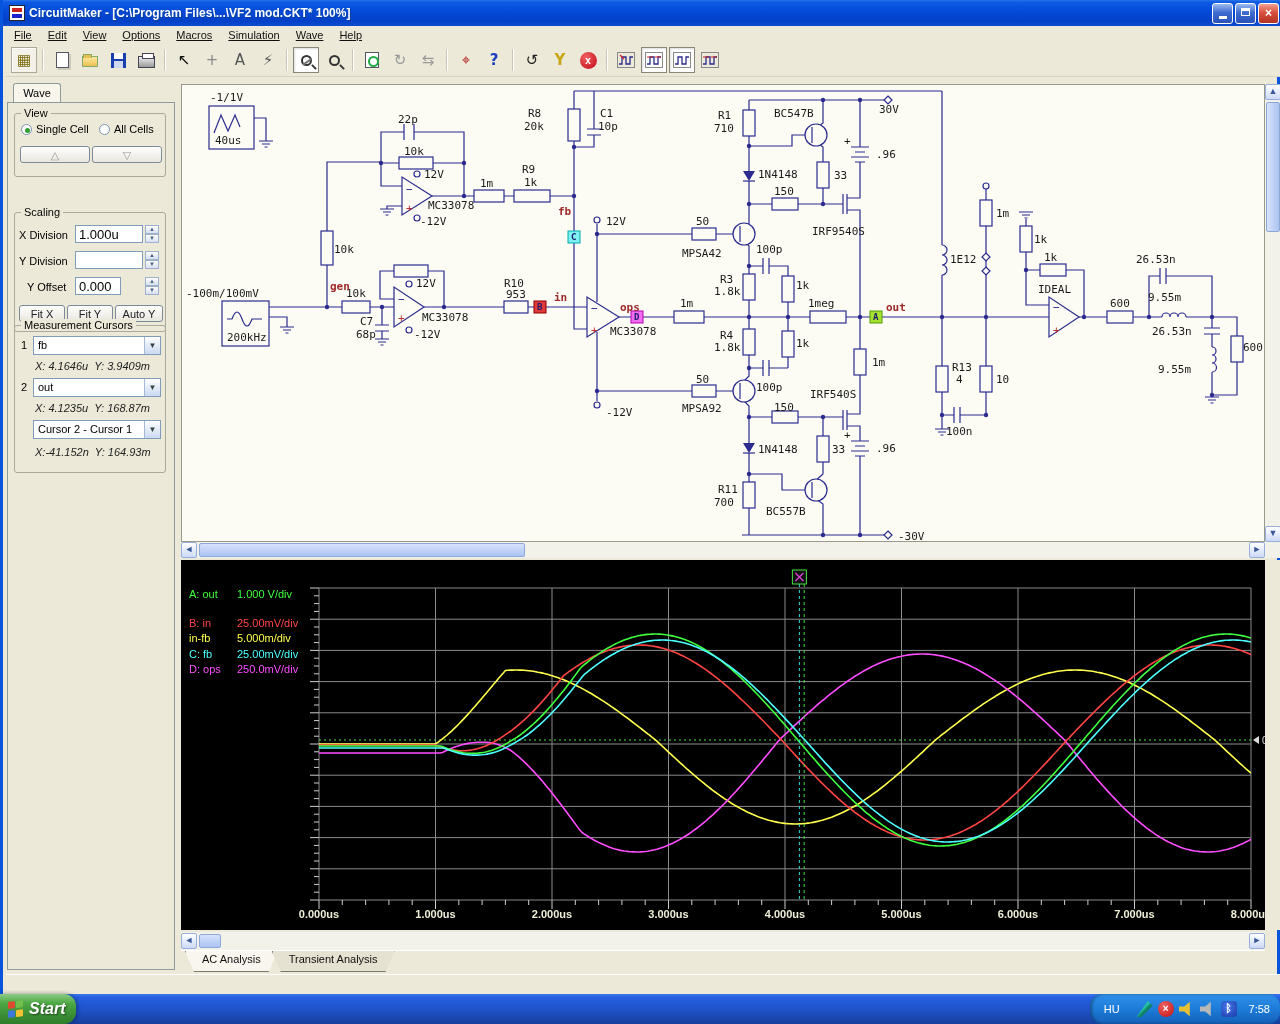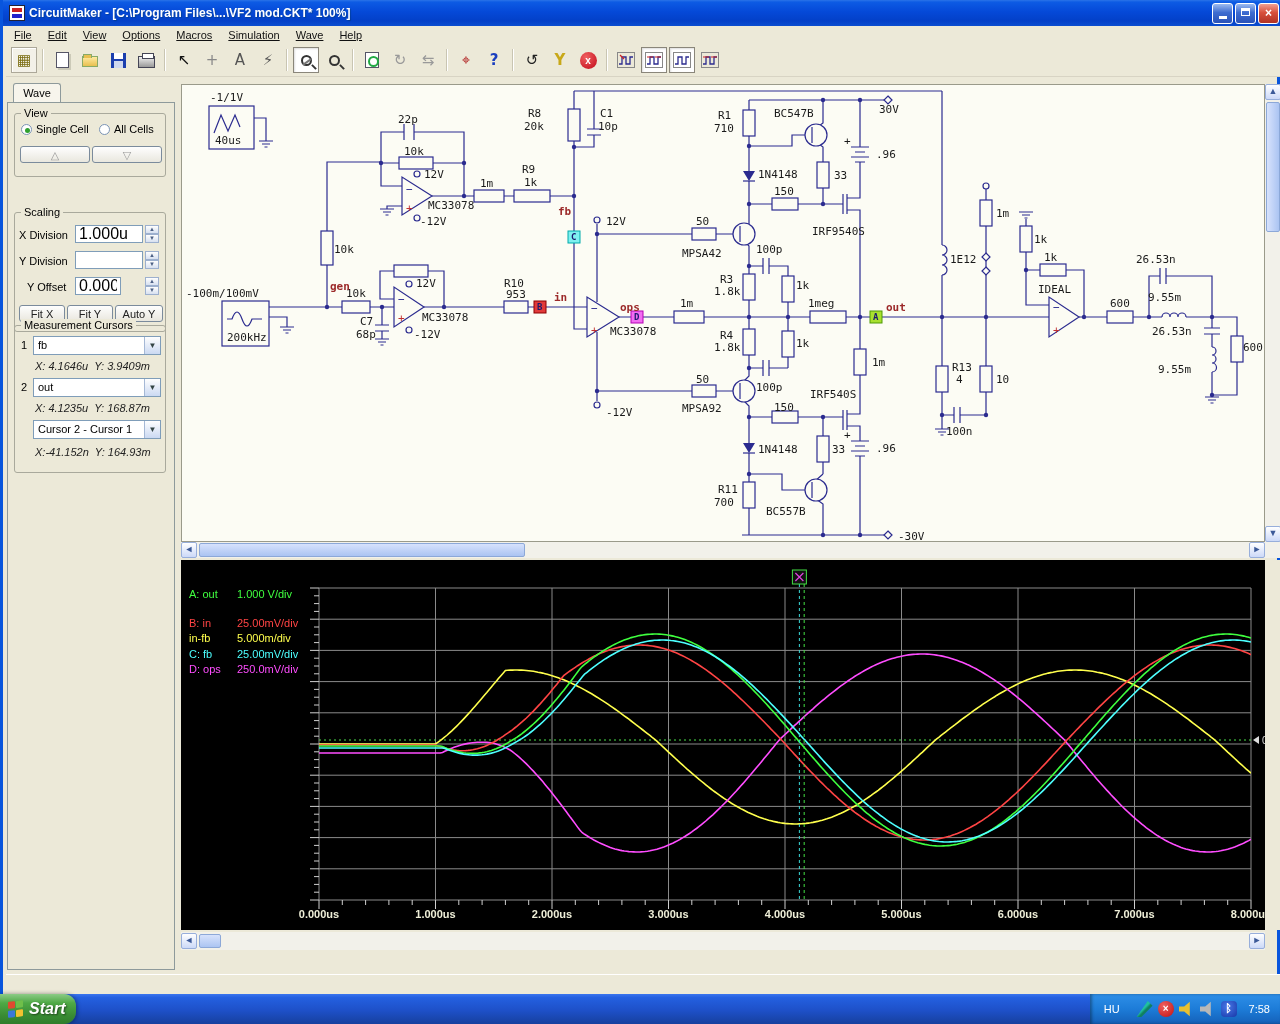--- a/index.html
+++ b/index.html
@@ -56,21 +56,21 @@
     border:1px solid #8E9A9B;border-bottom:none;border-radius:3px 3px 0 0;
     font-size:11px;text-align:center;line-height:19px;}
   #side-body{position:absolute;left:1px;top:22px;width:168px;height:868px;border:1px solid #8E9A9B;background:#ECE9D8;}
   .fs{position:absolute;border:1px solid #A9A99C;border-radius:3px;}
   .fs>.leg{position:absolute;top:-7px;left:6px;background:#ECE9D8;padding:0 3px;font-size:11px;}
   .radio{display:inline-block;width:11px;height:11px;border-radius:50%;border:1px solid #7B94B5;background:#fff;vertical-align:-2px;margin-right:4px;position:relative;}
   .radio.on:after{content:"";position:absolute;left:3px;top:3px;width:5px;height:5px;border-radius:50%;background:#2FA02F;}
   .sm{font-size:11px;}
   .xpbtn{position:absolute;border:1px solid #7B8B9C;border-radius:3px;background:linear-gradient(#FEFEFE,#E9E7DE);
     font-size:11px;text-align:center;color:#222;}
-  .tin{position:absolute;border:1px solid #7F9DB9;background:#fff;font-size:16px;font-family:"Liberation Sans",sans-serif;padding:1px 3px;}
+  .tin{position:absolute;border:1px solid #7F9DB9;background:#fff;font-size:13px;font-family:"Liberation Sans",sans-serif;padding:1px 3px;}
   .spin{position:absolute;width:14px;display:flex;flex-direction:column;}
   .spin b{flex:1;border:1px solid #9DB0CE;background:linear-gradient(#FEFEFE,#D7E0F0);
     font-size:6px;line-height:7px;color:#4D6185;text-align:center;font-weight:normal;}
   .dd{position:absolute;display:flex;border:1px solid #7F9DB9;background:#fff;height:19px;}
   .dd span{flex:1;font-size:11px;padding:2px 4px;white-space:nowrap;overflow:hidden;}
   .dd b{width:16px;background:linear-gradient(#FEFEFE,#CBD9F2);border-left:1px solid #A5B8D5;
     color:#344;font-size:8px;text-align:center;line-height:17px;font-weight:normal;}
   .readout{position:absolute;font-size:11px;color:#222;white-space:pre;font-style:italic;}
   
   #schem-wrap{position:absolute;left:178px;top:84px;width:1084px;height:458px;background:#FCFCF4;border:1px solid #9a9a8a;}
@@ -117,21 +117,21 @@
   .task .tico{width:15px;height:15px;margin-right:5px;flex:0 0 15px;position:relative;}
   .tico.cm{background:#fff;border:1px solid #335;}
   .tico.cm:before{content:"";position:absolute;left:2px;top:2px;width:9px;height:4px;background:#c22;}
   .tico.cm:after{content:"";position:absolute;left:2px;top:8px;width:9px;height:3px;background:#22c;}
   .tico.tc{background:#1C3FAE;}
   .tico.tc:before{content:"";position:absolute;left:3px;top:1px;width:9px;height:5px;background:#fff;}
   .tico.tc:after{content:"";position:absolute;left:3px;top:8px;width:9px;height:5px;background:#F0C040;}
   .tico.ff{border-radius:50%;background:radial-gradient(circle at 35% 35%,#FFD060,#F07818 60%,#C85010);}
   .tico.ff:after{content:"";position:absolute;left:4px;top:4px;width:7px;height:7px;border-radius:50%;background:#2858C8;}
   #tray{margin-left:auto;height:30px;display:flex;align-items:center;
-    background:linear-gradient(180deg,#2E8FE8 0%,#1D7CD8 50%,#1460B8 100%);padding:0 10px 0 14px;box-shadow:inset 2px 0 3px #0005;}
+    background:linear-gradient(180deg,#2E8FE8 0%,#1D7CD8 50%,#1460B8 100%);padding:0 10px 0 14px;box-shadow:inset 2px 0 3px #0005;border-radius:12px;}
   #lang{color:#fff;font-size:11px;margin-right:12px;}
   .tray-ic{width:16px;height:16px;margin-left:5px;position:relative;}
   .ti-pen{background:linear-gradient(135deg,#20C0A0 45%,#108060 55%);clip-path:polygon(0 100%,70% 0,100% 30%,30% 100%);}
   .ti-shield{border-radius:50%;background:radial-gradient(circle at 35% 30%,#F06060,#C01010);color:#fff;
     font-size:10px;font-weight:bold;text-align:center;line-height:16px;}
   .ti-spk{background:#E8C030;clip-path:polygon(0 35%,35% 35%,70% 5%,70% 95%,35% 65%,0 65%);}
   .ti-spk.gray{background:#B8B8B8;}
   .ti-bt{border-radius:4px;background:radial-gradient(circle at 40% 35%,#4878E8,#1838A8);color:#fff;
     font-size:11px;font-weight:bold;text-align:center;line-height:15px;}
   #clock{color:#fff;font-size:11px;margin-left:12px;}
@@ -801,20 +801,24 @@
         </div>
   </div>
   <div style="position:absolute;left:1262px;top:560px;width:16px;height:370px;background:#ECE9D8"></div>
 
   <div id="wave-sb">
     <div class="sb-btn" style="left:0;top:1px;width:16px;height:16px">◄</div>
     <div class="sb-thumb" style="left:18px;top:2px;width:22px;height:14px"></div>
     <div class="sb-btn" style="right:0;top:1px;width:16px;height:16px">►</div>
   </div>
 
+  <div id="tabsrow">
+    <div class="sheet-tab">AC Analysis</div>
+    <div class="sheet-tab bg">Transient Analysis</div>
+  </div>
   <div id="bottomstrip"></div>
  </div>
 
  <div id="taskbar">
    <div id="startbtn">
      <span class="flag">
        <i style="background:#E04A2F"></i>
           <i style="background:#6FBF4A"></i>
        <i style="background:#3B78DA"></i>
           <i style="background:#F2C230"></i>

